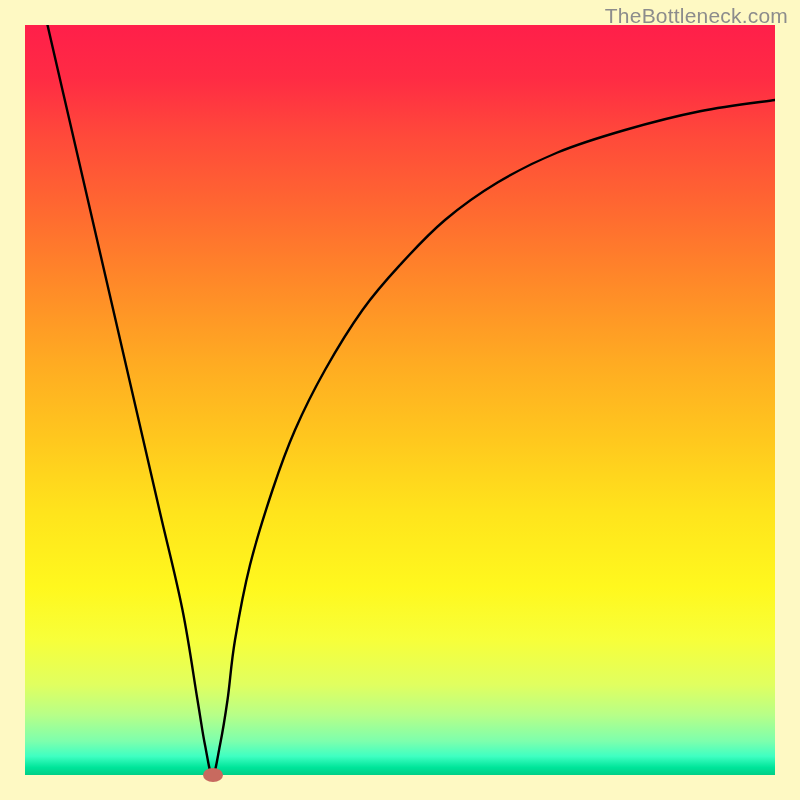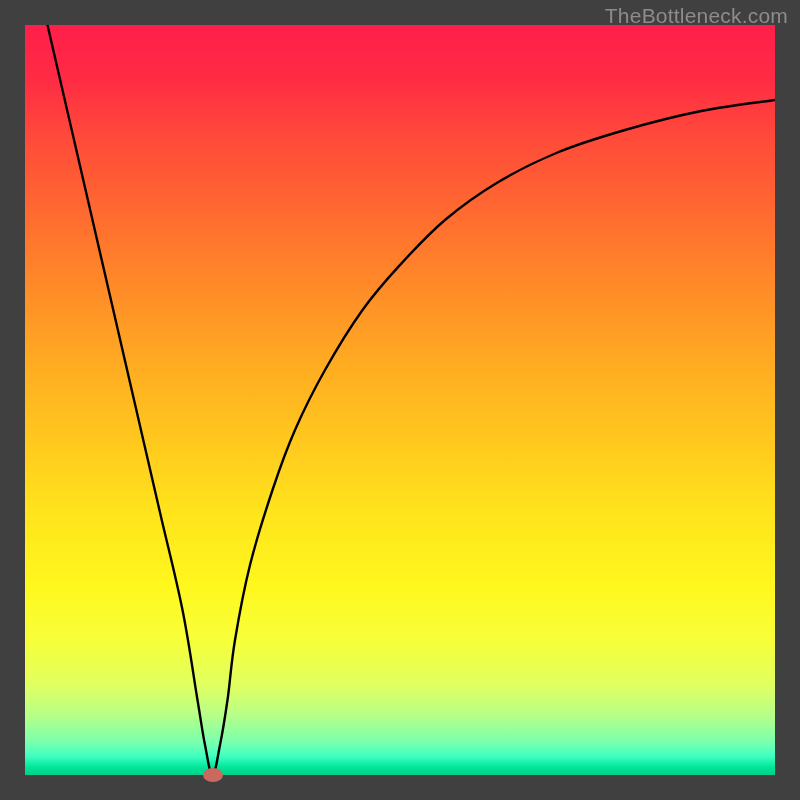--- a/index.html
+++ b/index.html
@@ -1,21 +1,21 @@
 <!DOCTYPE html>
 <html><head>
 <meta charset="utf-8">
 <style>
   * { margin: 0; padding: 0; box-sizing: border-box; }
   html, body { width: 800px; height: 800px; overflow: hidden; background: #000; }
   .frame {
     position: relative;
     width: 800px;
     height: 800px;
-    background: #404040;
+    background: #fef9c3;
   }
   .plot-area {
     position: absolute;
     left: 25px;
     top: 25px;
     width: 750px;
     height: 750px;
     background: linear-gradient(to bottom,
       #ff1f4a 0%,
       #ff2b44 7%,

